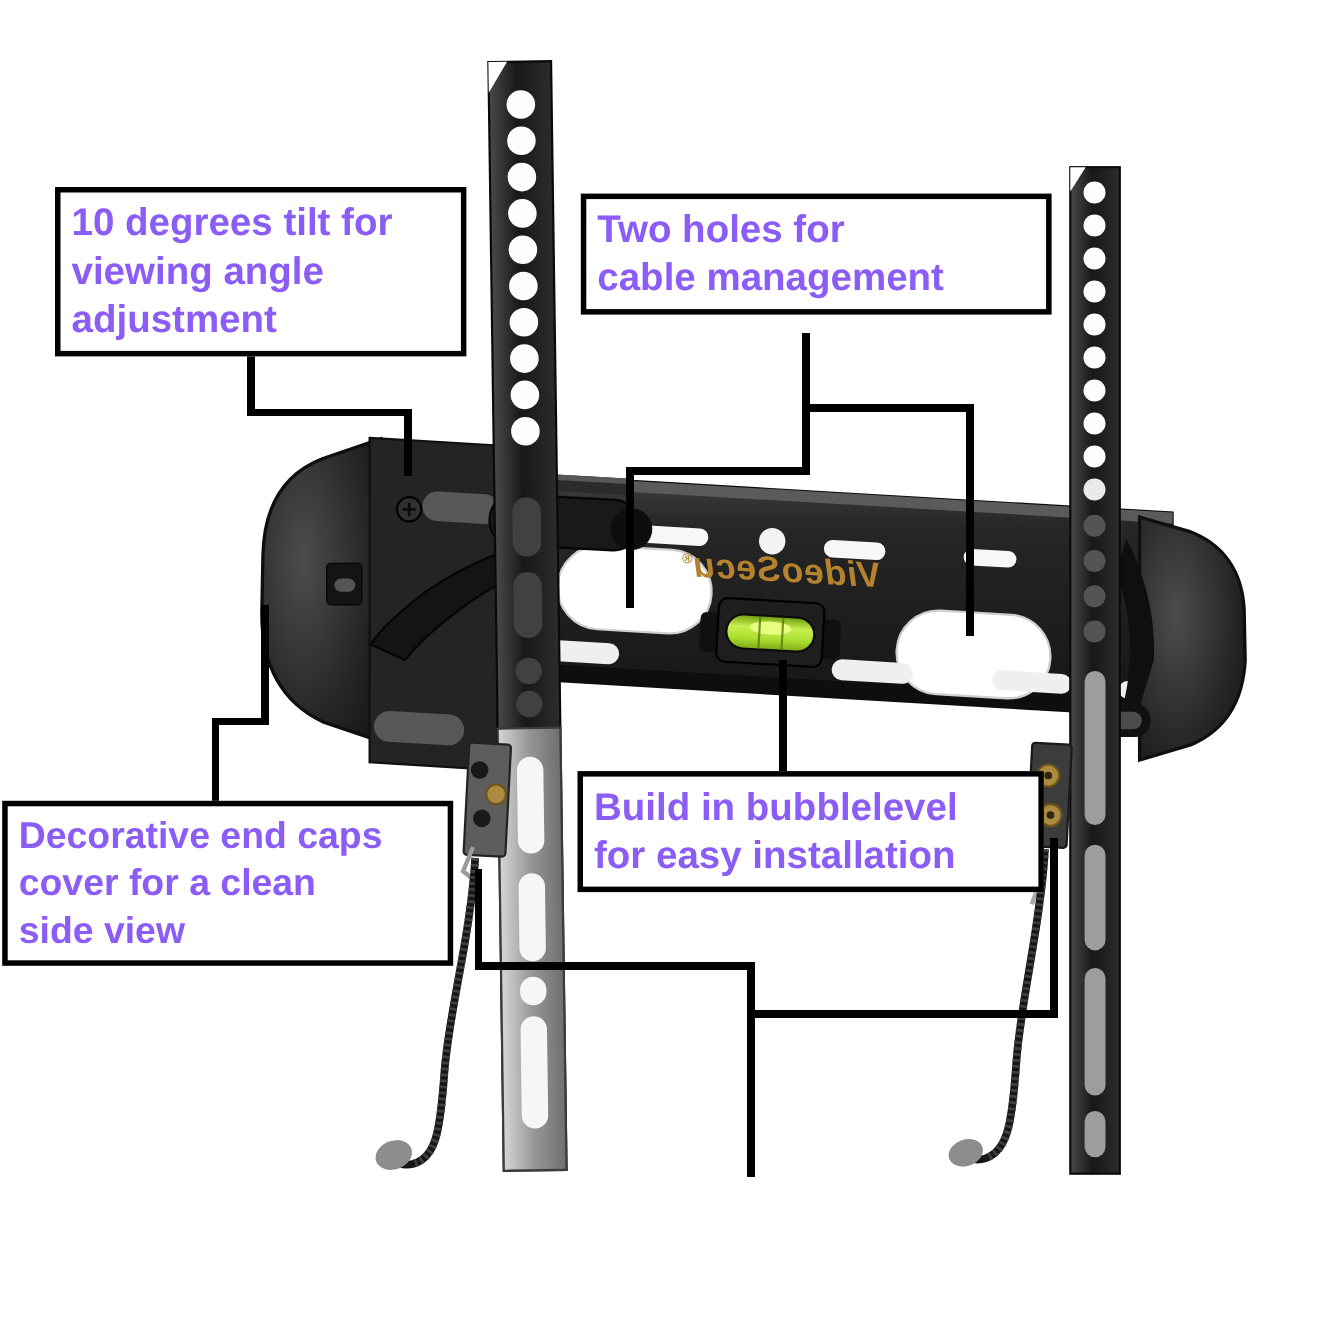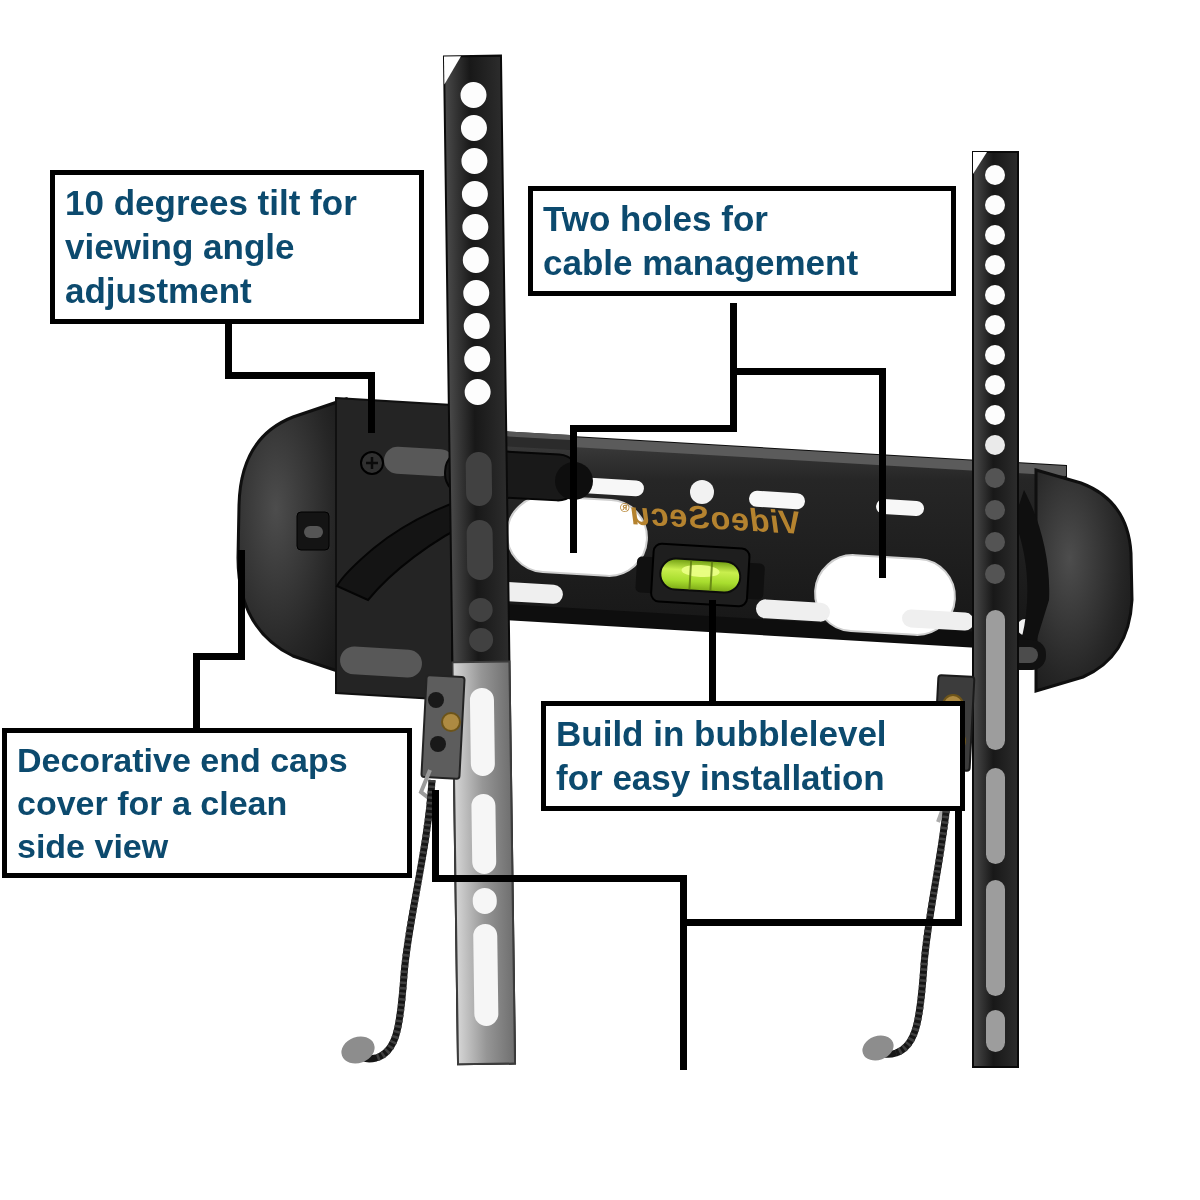--- a/index.html
+++ b/index.html
@@ -1,21 +1,21 @@
 <!DOCTYPE html>
 <html><head>
 <meta charset="utf-8">
 <style>
   html,body{margin:0;padding:0;background:#ffffff;}
   #stage{position:relative;width:1200px;height:1200px;background:#ffffff;overflow:hidden;
          font-family:"Liberation Sans",sans-serif;}
   #art{position:absolute;left:0;top:0;z-index:1;}
   .callout{position:absolute;z-index:3;box-sizing:border-box;background:#ffffff;
            border:5px solid #000;padding:6px 10px;font-weight:700;font-size:35px;
-           line-height:1.26;color:#0c4a6e;white-space:pre-line;letter-spacing:0px;}
+           line-height:1.26;color:#8b5cf6;white-space:pre-line;letter-spacing:0px;}
   .callout.small{font-size:34px;}
   #brand{position:absolute;left:592px;top:492px;width:236px;height:42px;z-index:2;
          text-align:center;transform:rotate(3.3deg);color:#b5832f;font-weight:700;
          font-style:italic;font-size:32px;letter-spacing:1px;line-height:42px;}
   #brand .flip{display:inline-block;transform:scaleX(-1);}
   #brand sup{font-size:13px;vertical-align:super;}
 </style>
 </head>
 <body>
 
@@ -200,24 +200,24 @@
   </svg>
 
   <div id="brand">
     <span class="flip"><span>VideoSecu</span><sup>®</sup></span>
   </div>
 
   <div class="callout" style="left:50px;top:170px;width:374px;">10 degrees tilt for
 viewing angle
 adjustment</div>
 
-  <div class="callout" style="left:528px;top:186px;width:428px;">Two holes for
+  <div class="callout" style="left:528px;top:176px;width:428px;">Two holes for
 cable management</div>
 
   <div class="callout small" style="left:2px;top:728px;width:410px;">Decorative end caps
 cover for a clean
 side view</div>
 
-  <div class="callout" style="left:525px;top:701px;width:424px;margin-left:16px;">Build in bubblelevel
+  <div class="callout" style="left:525px;top:701px;width:424px;">Build in bubblelevel
 for easy installation</div>
 
 
 </div>
 
 </body></html>

